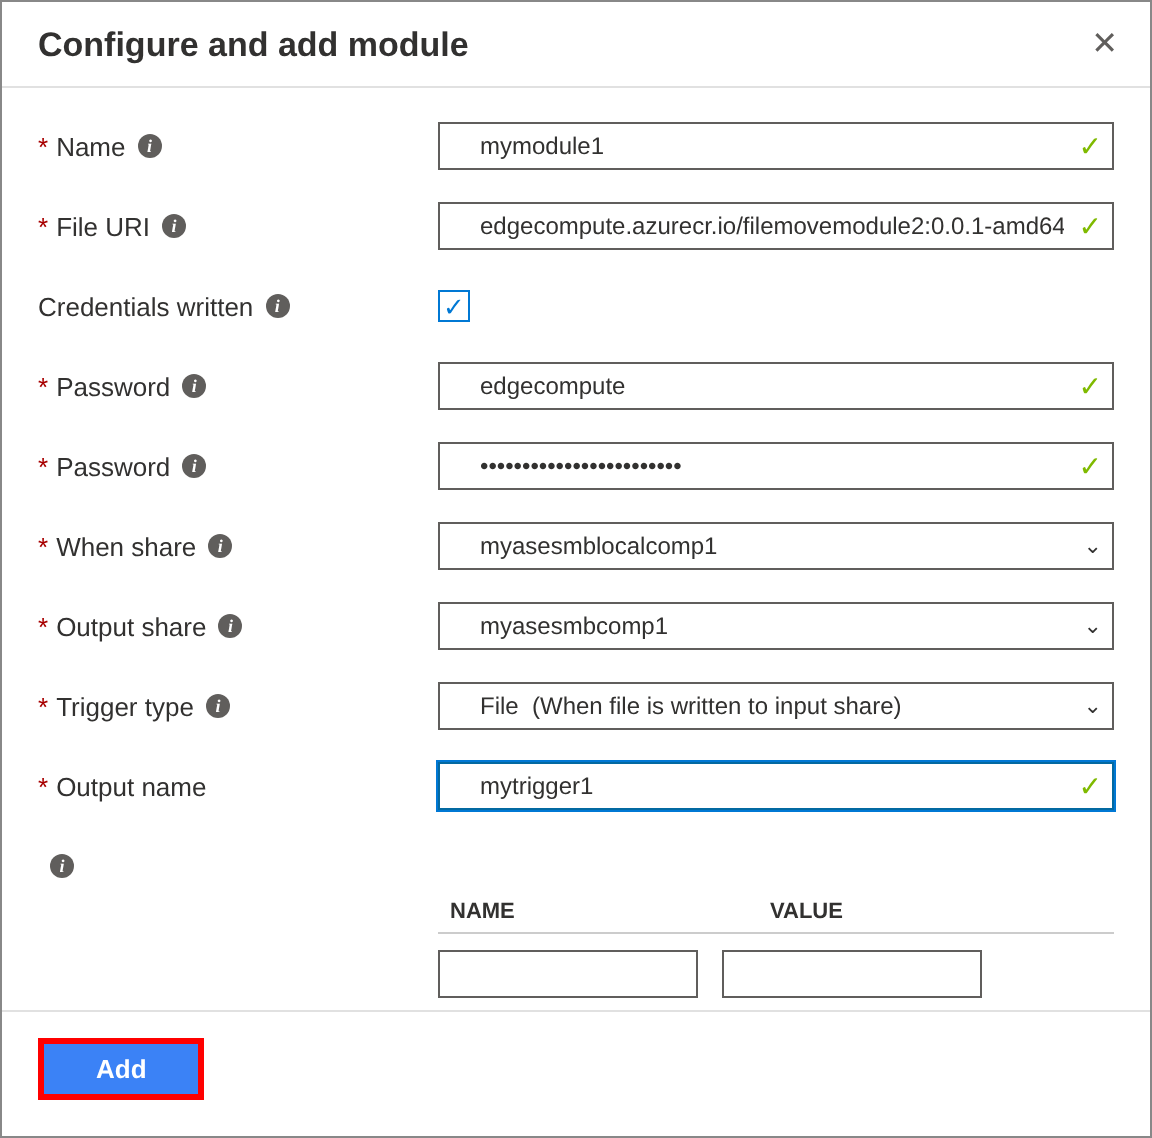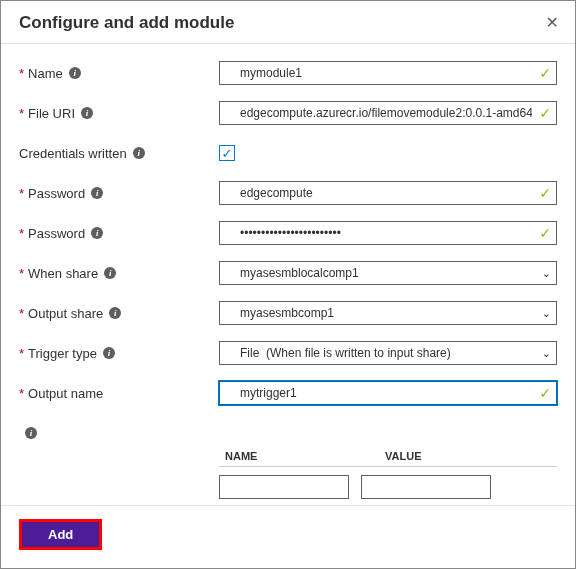--- a/index.html
+++ b/index.html
@@ -148,21 +148,21 @@
     left: 0; right: 0;
     bottom: 0;
     padding: 12px 18px 18px 18px;
   }
   .add-btn-highlight {
     display: inline-block;
     border: 3px solid #ff0000;
     padding: 0;
   }
   .add-btn {
-    background: #4c1d95;
+    background: #3b82f6;
     color: #fff;
     border: none;
     font-size: 13px;
     font-weight: 600;
     padding: 5px 26px;
     cursor: pointer;
     font-family: inherit;
   }
 </style>
 </head>

